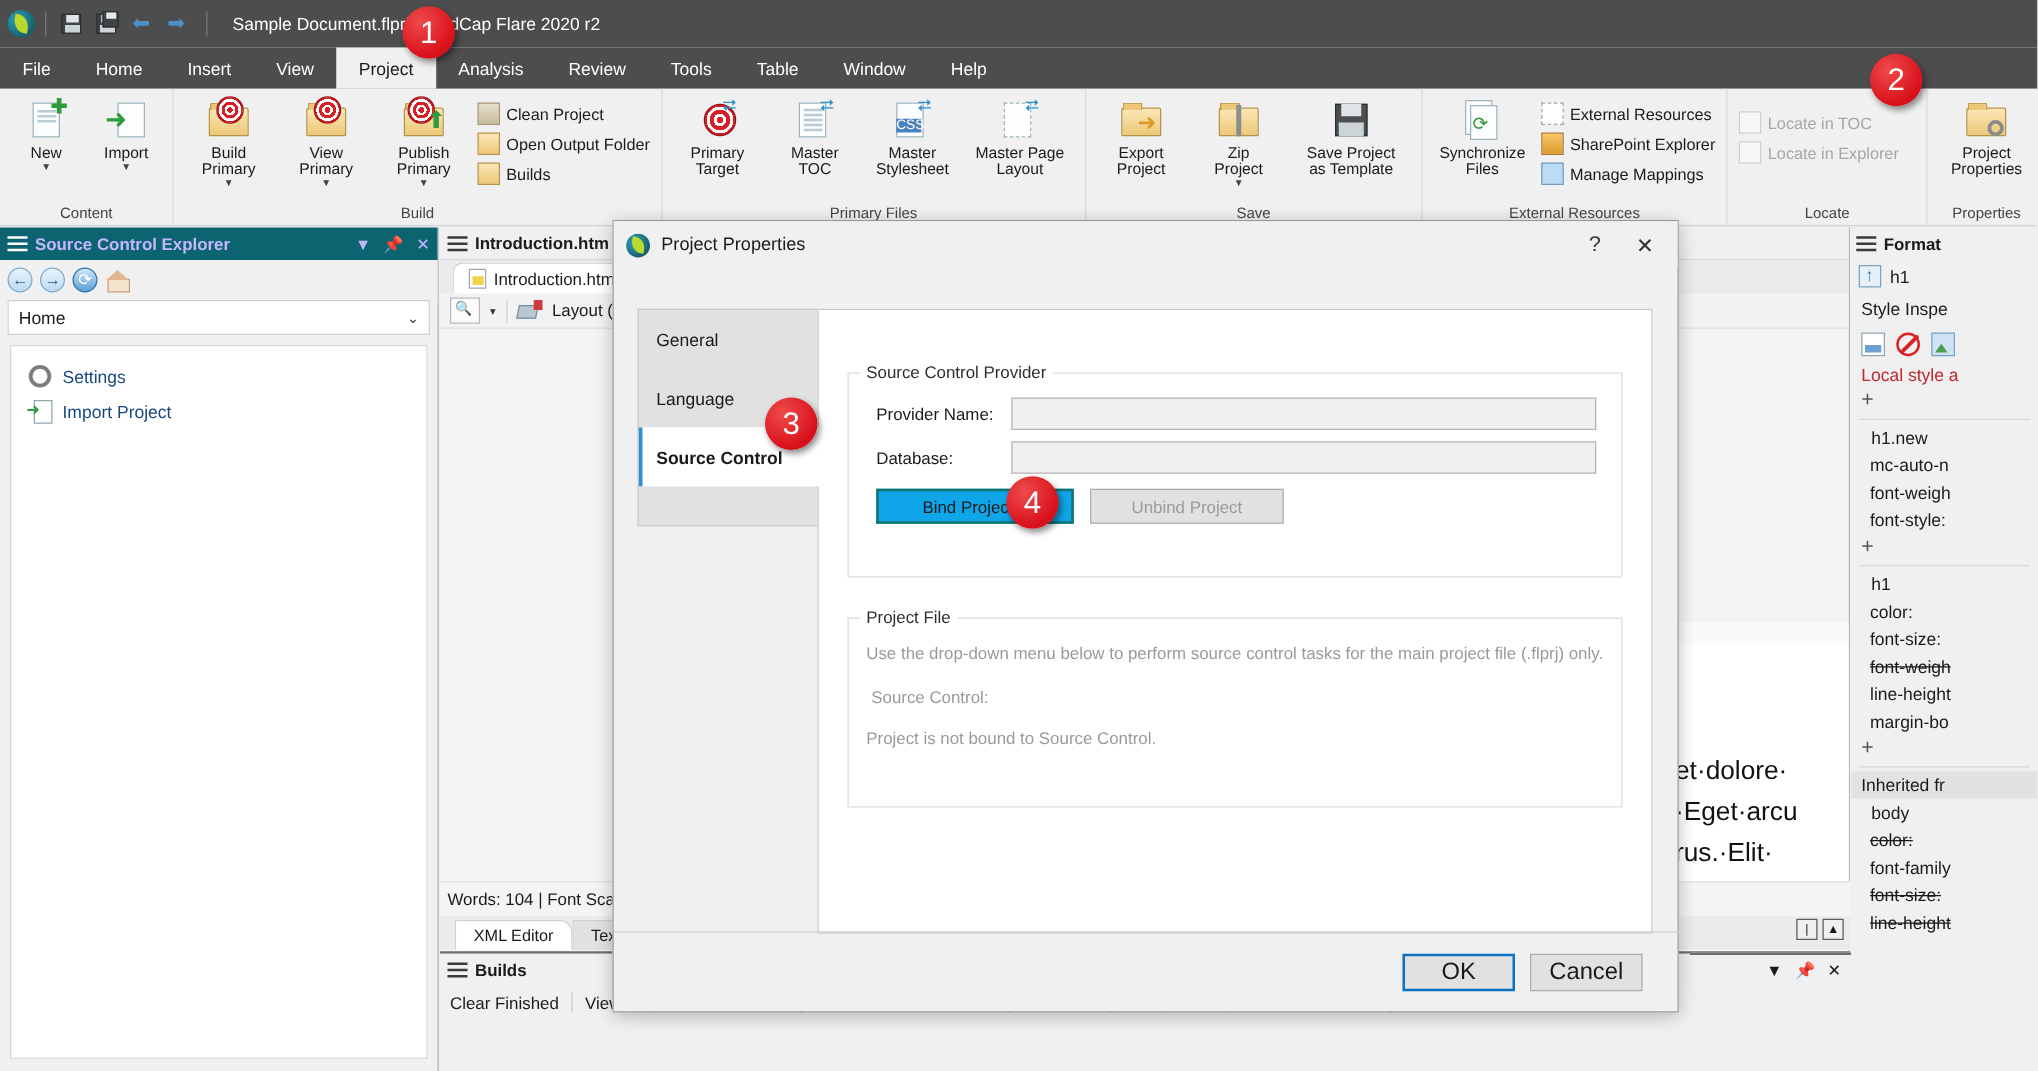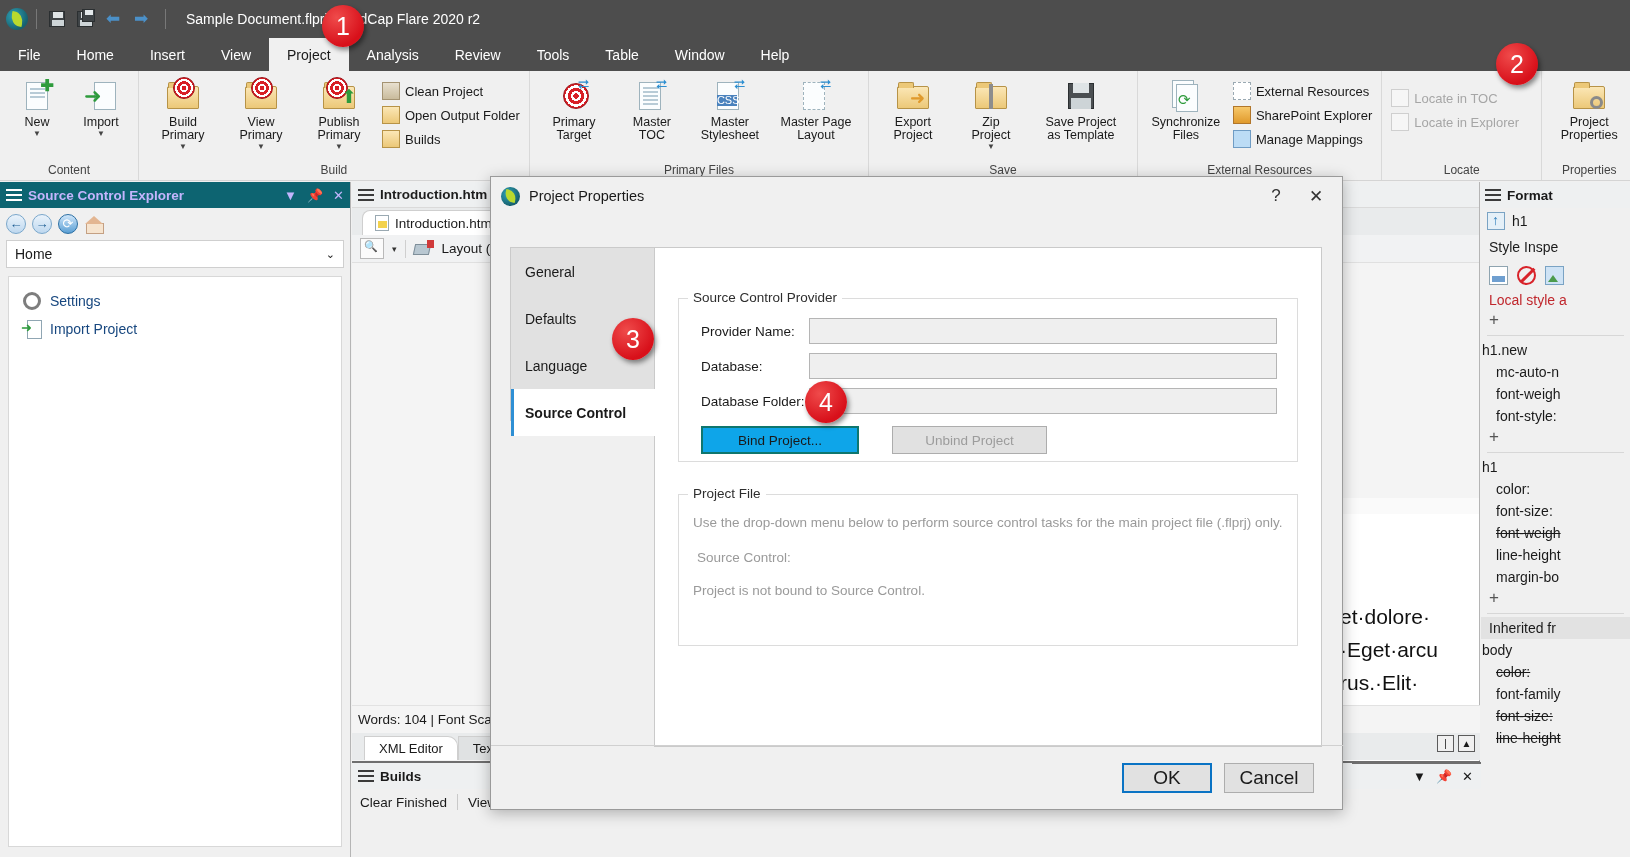--- a/index.html
+++ b/index.html
@@ -226,21 +226,21 @@
   .ri.doc::after { content:""; position:absolute; left:2px; top:9px; width:13px; height:6px; background:#6f9fd0; }
   .ri.ban { border:2.5px solid #d8232a; border-radius:50%; }
   .ri.ban::after { content:""; position:absolute; left:-1px; top:6px; width:19px; height:2.5px;
     background:#d8232a; transform:rotate(-45deg); }
   .ri.img { background:#cfe3f5; border:1px solid #7aa3c4; }
   .ri.img::after { content:""; position:absolute; left:2px; bottom:2px; border-left:5px solid transparent;
     border-right:5px solid transparent; border-bottom:7px solid #4c9b4c; }
   #rp-local { padding:2px 8px; font-size:14px; color:#c0272d; }
   .rp-plus { padding:1px 8px 3px 8px; font-size:17px; color:#555; line-height:18px; }
   .rp-rule { height:1px; background:#d7d7d7; margin:3px 6px; }
-  .rp-sec { padding:3px 1px; font-size:14px; }
+  .rp-sec { padding:3px 16px; font-size:14px; }
   .rp-prop { padding:3px 8px 3px 15px; font-size:14px; white-space:nowrap; }
   .rp-prop.struck { text-decoration:line-through; }
   .rp-inherit { padding:3px 8px; font-size:14px; background:#e2e2e2; }
 
   
   #rp-split-btns { position:absolute; left:1437px; top:735px; display:flex; gap:4px; }
   .mini-sq { width:17px; height:17px; border:1px solid #5b5b5b; background:#f0f0f0; font-size:10px;
     display:flex; align-items:center; justify-content:center; }
   #lower-right-hdr { position:absolute; left:1352px; top:762px; width:129px; height:26px;
     background:#eef0f1; display:flex; align-items:center; justify-content:flex-end; gap:10px;
@@ -269,21 +269,21 @@
     background:#fff; border:1px solid #cacaca; }
   .gbox { position:absolute; border:1px solid #dcdcdc; }
   .gbox > .gtitle { position:absolute; top:-9px; left:9px; background:#fff; padding:0 5px;
     font-size:13.5px; color:#2e2e2e; }
   .frow { display:flex; align-items:center; height:26px; margin-bottom:9px; }
   .flabel { width:130px; font-size:13.5px; padding-left:22px; }
   .finput { flex:1; height:26px; background:#efefef; border:1px solid #b5b5b5; margin-right:20px; }
   .dbtn { height:28px; border:1px solid #adadad; background:#e1e1e1; font-size:13.5px;
     display:flex; align-items:center; justify-content:center; cursor:default; }
   .dbtn.focus { border:2px solid #0f766e; background:#0ea5e9; }
-  .dbtn.disabled { color:#9c9c9c;margin-left:20px; }
+  .dbtn.disabled { color:#9c9c9c; }
   .pf-text { font-size:13.5px; color:#9a9a9a; }
   #dlg-footer { position:absolute; left:0; bottom:0; width:853px; height:64px;
     border-top:1px solid #d0d0d0; display:flex; align-items:center; justify-content:flex-end;
     gap:12px; padding-right:30px; }
   .fbtn { width:90px; height:30px; border:1px solid #adadad; background:#e1e1e1; font-size:19px;
     display:flex; align-items:center; justify-content:center; cursor:default; }
   .fbtn.primary { border:2px solid #0a73c4; }
 
   
   .badge {
@@ -755,47 +755,40 @@
     <span class="dlg-btn">?</span>
     <span class="dlg-btn">✕</span>
   </div>
 
   <div id="dlg-body">
     <div id="dlg-tabs">
       <div class="dlg-tab">
           <span>General</span>
         </div>
       <div class="dlg-tab">
-          <span>Defaults</span>
-        </div>
-      <div class="dlg-tab">
           <span>Language</span>
         </div>
       <div class="dlg-tab active">
           <span>Source Control</span>
         </div>
     </div>
 
     <div id="dlg-content">
 
       <div class="gbox" style="left:23px;top:50px;width:620px;height:164px">
         <span class="gtitle">Source Control Provider</span>
         <div style="padding-top:19px">
           <div class="frow">
             <span class="flabel">Provider Name:</span>
             <span class="finput"></span>
           </div>
           <div class="frow">
             <span class="flabel">Database:</span>
             <span class="finput"></span>
           </div>
-          <div class="frow">
-            <span class="flabel">Database Folder:</span>
-            <span class="finput"></span>
-          </div>
           <div style="display:flex;gap:13px;padding-left:22px;padding-top:3px">
             <span class="dbtn focus" style="width:158px">Bind Project...</span>
             <span class="dbtn disabled" style="width:155px">Unbind Project</span>
           </div>
         </div>
       </div>
 
       <div class="gbox" style="left:23px;top:246px;width:620px;height:152px">
         <span class="gtitle">Project File</span>
         <div style="padding:20px 14px 0 14px">

